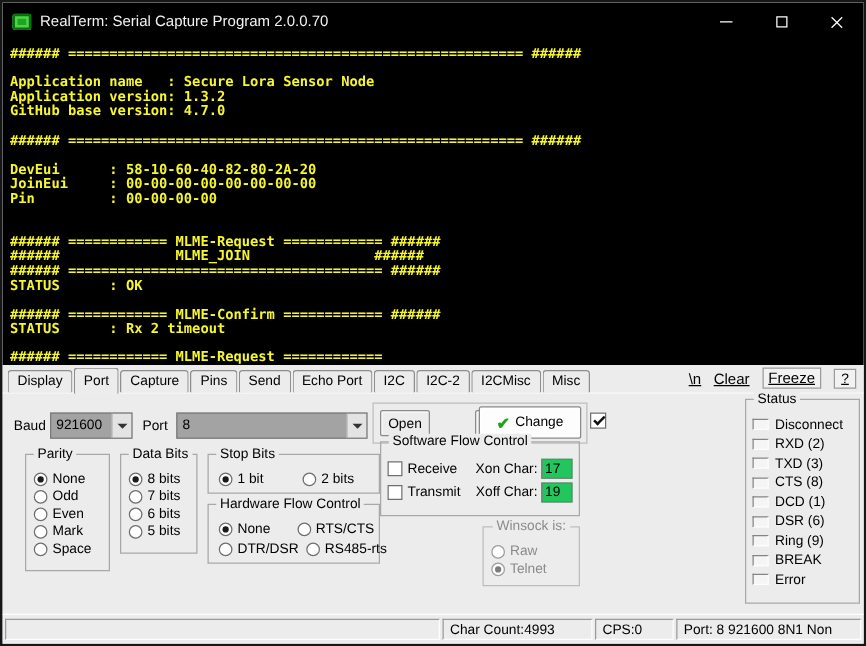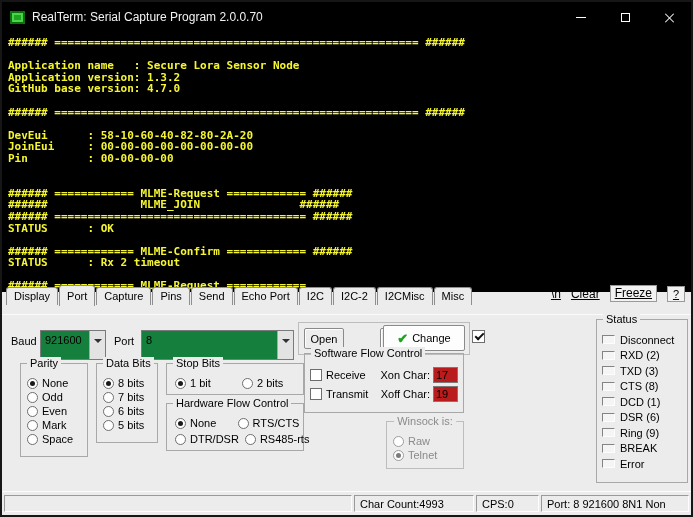--- a/index.html
+++ b/index.html
@@ -41,21 +41,21 @@
   .terminal { height: 260px; background: #000; overflow: hidden; padding: 5px 0 0 6px; }
   .terminal pre {
     font-family: "DejaVu Sans Mono", "Liberation Mono", monospace;
     font-size: 11px; line-height: 11.6px; font-weight: bold;
     color: #f6f630; white-space: pre;
   }
 
   
   .tabbar {
     height: 23px; display: flex; align-items: flex-end;
-    padding: 2px 6px 9px 4px; background: #ececec;
+    padding: 2px 6px 0 4px; background: #ececec;
     border-bottom: 1px solid #fafafa;
   }
   .tab {
     font-size: 11px; padding: 2px 7px 3px 7px; margin-right: 1px;
     border: 1px solid #8e8e8e; border-bottom: none;
     border-radius: 3px 3px 0 0; background: #ececec;
     white-space: nowrap; cursor: default;
   }
   .tab.active { padding-top: 4px; padding-bottom: 4px; margin-bottom: -1px; background: #ececec; position: relative; z-index: 2; }
   .tab-links { margin-left: auto; display: flex; align-items: center; gap: 10px; padding-bottom: 3px; }
@@ -64,21 +64,21 @@
   .help {
     font-size: 11px; border: 1px solid #9a9a9a; background: #f2f2f2;
     width: 18px; height: 16px; display: flex; align-items: center; justify-content: center;
     text-decoration: underline;
   }
 
   
   .panel { position: relative; height: 176px; background: #ececec; font-size: 11px; }
   .flabel { position: absolute; font-size: 11px; }
 
-  .combo { position: absolute; height: 30px; background: #15803d; border: 1px solid #7a7a7a; display: flex; }
+  .combo { position: absolute; height: 21px; background: #a3a3a3; border: 1px solid #7a7a7a; display: flex; }
   .combo .cval { flex: 1; padding: 3px 0 0 4px; font-size: 11px; overflow: hidden; white-space: nowrap; }
   .combo .dd { width: 16px; background: #e3e3e3; border-left: 1px solid #a8a8a8; position: relative; }
   .combo .dd::after {
     content: ""; position: absolute; left: 4px; top: 8px;
     border-left: 4px solid transparent; border-right: 4px solid transparent; border-top: 4px solid #333;
   }
 
   .frame { position: absolute; border: 1px solid #bdbdbd; }
 
   .btn {
@@ -116,21 +116,21 @@
   }
   .cb.standalone { position: absolute; width: 13px; height: 13px; }
 
   .hrow { display: flex; margin-left: 2px; height: 16px; }
   .hrow .opt { width: 64px; }
   .hrow .opt.wide { width: 74px; }
 
   .sfrow { display: flex; align-items: center; margin: 1px 5px 3px 5px; }
   .sfrow .xlab { margin-left: auto; margin-right: 3px; }
   .numbox {
-    width: 25px; height: 16px; border: 1px solid #7a7a7a; background: #b91c1c;
+    width: 25px; height: 16px; border: 1px solid #7a7a7a; background: #22c55e;
     font-size: 11px; font-family: "Liberation Sans", sans-serif; padding: 0 2px;
   }
 
   .group.disabled, .group.disabled .ol, .group.disabled .gtitle { color: #8b8b8b; border-color: #bdbdbd; }
   .group.disabled .rb { border-color: #9c9c9c; }
   .group.disabled .rb.on::after { background: #7c7c7c; }
 
   .sitem { display: flex; align-items: center; gap: 5px; height: 15.5px; margin-left: 5px; white-space: nowrap; cursor: default; }
   .led {
     width: 13px; height: 9px; background: #f5f5f5; flex: 0 0 auto;

